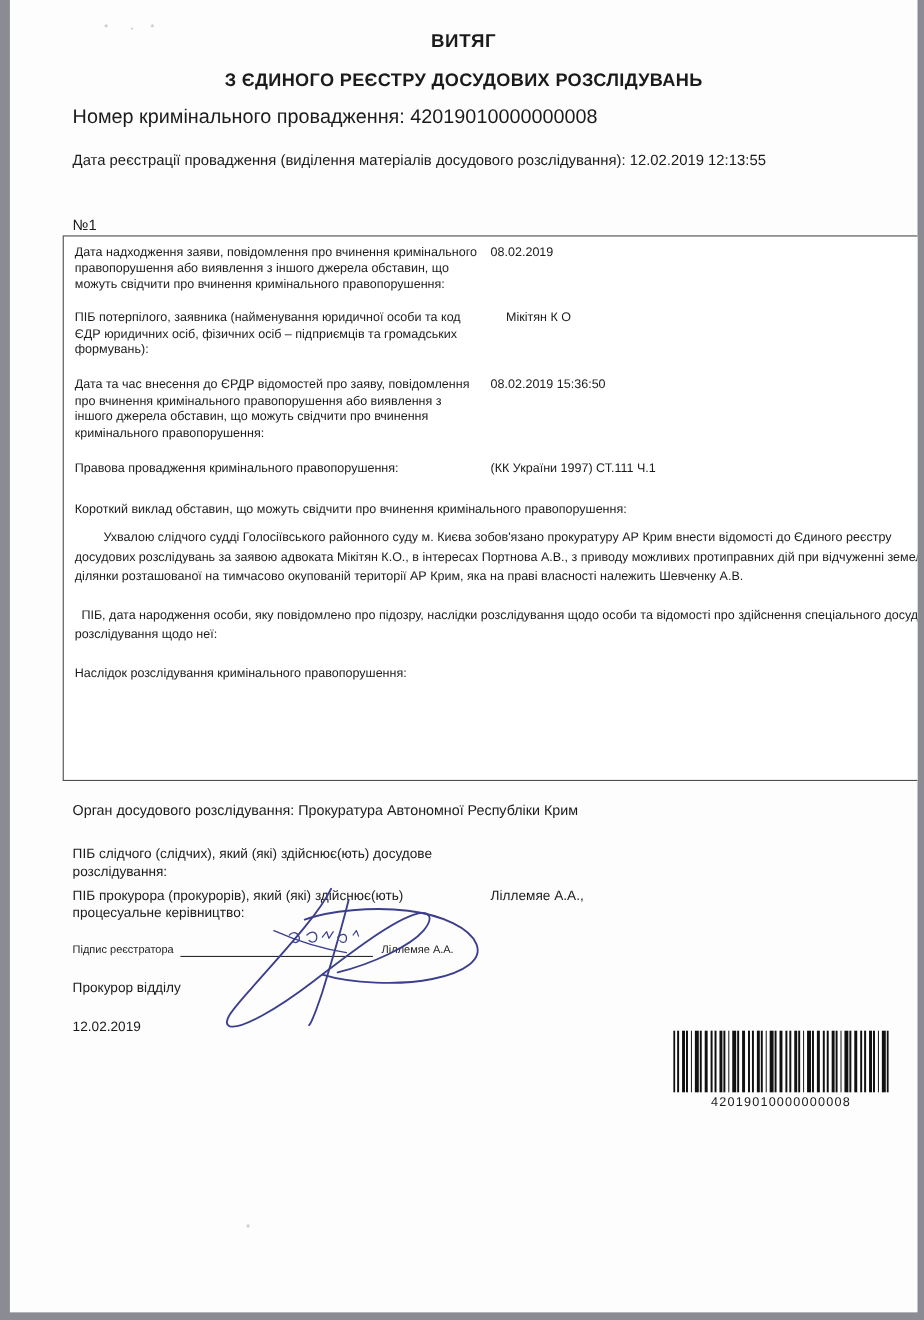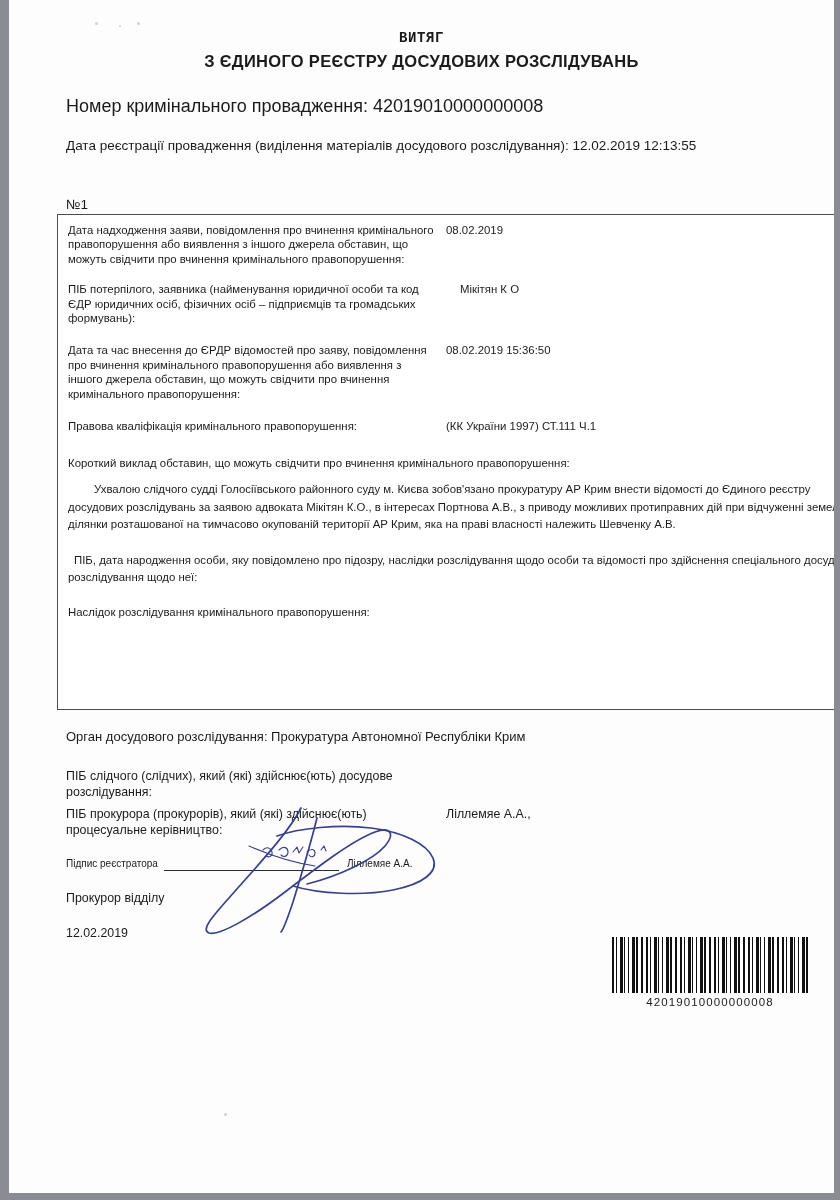--- a/index.html
+++ b/index.html
@@ -29,32 +29,31 @@
   }
 
   .title-block {
     position: absolute;
     left: 0;
     right: 0;
     top: 28px;
     text-align: center;
   }
   .title-line-1 {
-    font-size: 14px;
+    font-size: 17px;
     font-weight: bold;
     letter-spacing: 0.6px;
     line-height: 20px;
-    font-family: Liberation Mono, monospace;
   }
   .title-line-2 {
     font-size: 16.5px;
     font-weight: bold;
     letter-spacing: 0.3px;
     line-height: 22px;
-    margin-top: 2px;
+    margin-top: 14px;
   }
 
   .case-number {
     position: absolute;
     left: 57px;
     top: 97px;
     font-size: 18px;
     line-height: 18px;
   }
   .reg-date {
@@ -260,21 +259,21 @@
         <div class="lbl">ПІБ потерпілого, заявника (найменування юридичної особи та код ЄДР юридичних осіб, фізичних осіб – підприємців та громадських формувань):</div>
         <div class="val">Мікітян К О</div>
       </div>
 
       <div class="row r3">
         <div class="lbl">Дата та час внесення до ЄРДР відомостей про заяву, повідомлення про вчинення кримінального правопорушення або виявлення з іншого джерела обставин, що можуть свідчити про вчинення кримінального правопорушення:</div>
         <div class="val">08.02.2019 15:36:50</div>
       </div>
 
       <div class="row r4">
-        <div class="lbl">Правова кваліфікація кримінального правопорушення:</div>
+        <div class="lbl">Правова провадження кримінального правопорушення:</div>
         <div class="val">(КК України 1997) СТ.111 Ч.1</div>
       </div>
 
       <div class="free-block fb-heading">Короткий виклад обставин, що можуть свідчити про вчинення кримінального правопорушення:</div>
 
       <div class="free-block fb-narrative">Ухвалою слідчого судді Голосіївського районного суду м. Києва зобов'язано прокуратуру АР Крим внести відомості до Єдиного реєстру досудових розслідувань за заявою адвоката Мікітян К.О., в інтересах Портнова А.В., з приводу можливих протиправних дій при відчуженні земельної ділянки розташованої на тимчасово окупованій території АР Крим, яка на праві власності належить Шевченку А.В.</div>
 
       <div class="free-block fb-suspect">ПІБ, дата народження особи, яку повідомлено про підозру, наслідки розслідування щодо особи та відомості про здійснення спеціального досудового розслідування щодо неї:</div>
 
 

